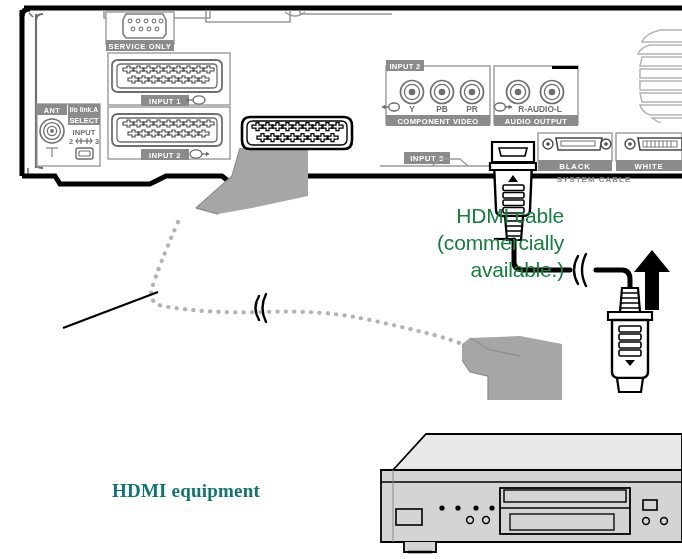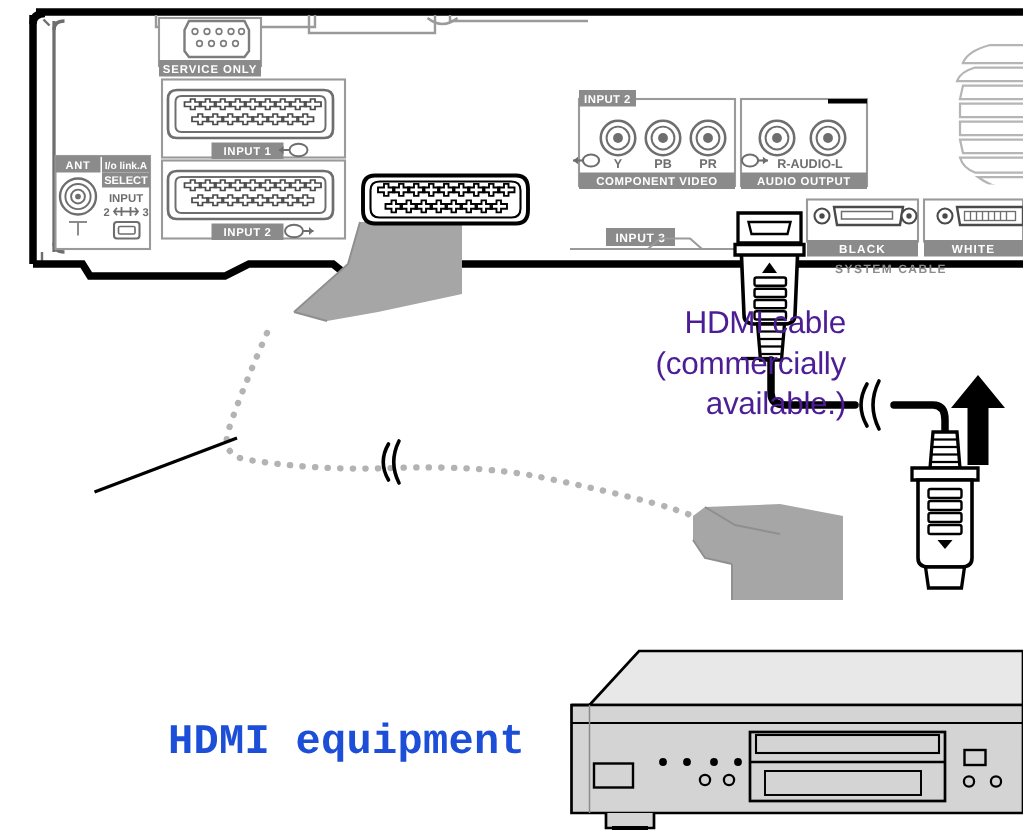--- a/index.html
+++ b/index.html
@@ -18,21 +18,21 @@
     background: #ffffff;
     overflow: hidden;
   }
   #art {
     position: absolute;
     left: 0;
     top: 0;
   }
   .cap {
     position: absolute;
-    color: #4c1d95;
+    color: #15803d;
     font-family: "Liberation Sans", sans-serif;
     font-size: 21px;
     line-height: 27px;
     white-space: pre;
     letter-spacing: -0.2px;
   }
   #hdmi-caption {
     left: 342px;
     top: 202px;
     text-align: right;
@@ -41,24 +41,24 @@
   #scart-caption {
     left: 2px;
     top: 304px;
     text-align: left;
     width: 336px;
   }
   #equipment-heading {
     position: absolute;
     left: 112px;
     top: 480px;
-    font-family: Liberation Mono, monospace;
-    font-size: 28px;
+    font-family: Liberation Serif, serif;
+    font-size: 19px;
     font-weight: bold;
-    color: #1d4ed8;
+    color: #0f766e;
     letter-spacing: 0.2px;
     white-space: pre;
   }
 </style>
 </head>
 <body>
 
 <div id="stage">
 
   <svg id="art" width="682" height="559" viewBox="0 0 682 559" xmlns="http://www.w3.org/2000/svg">

